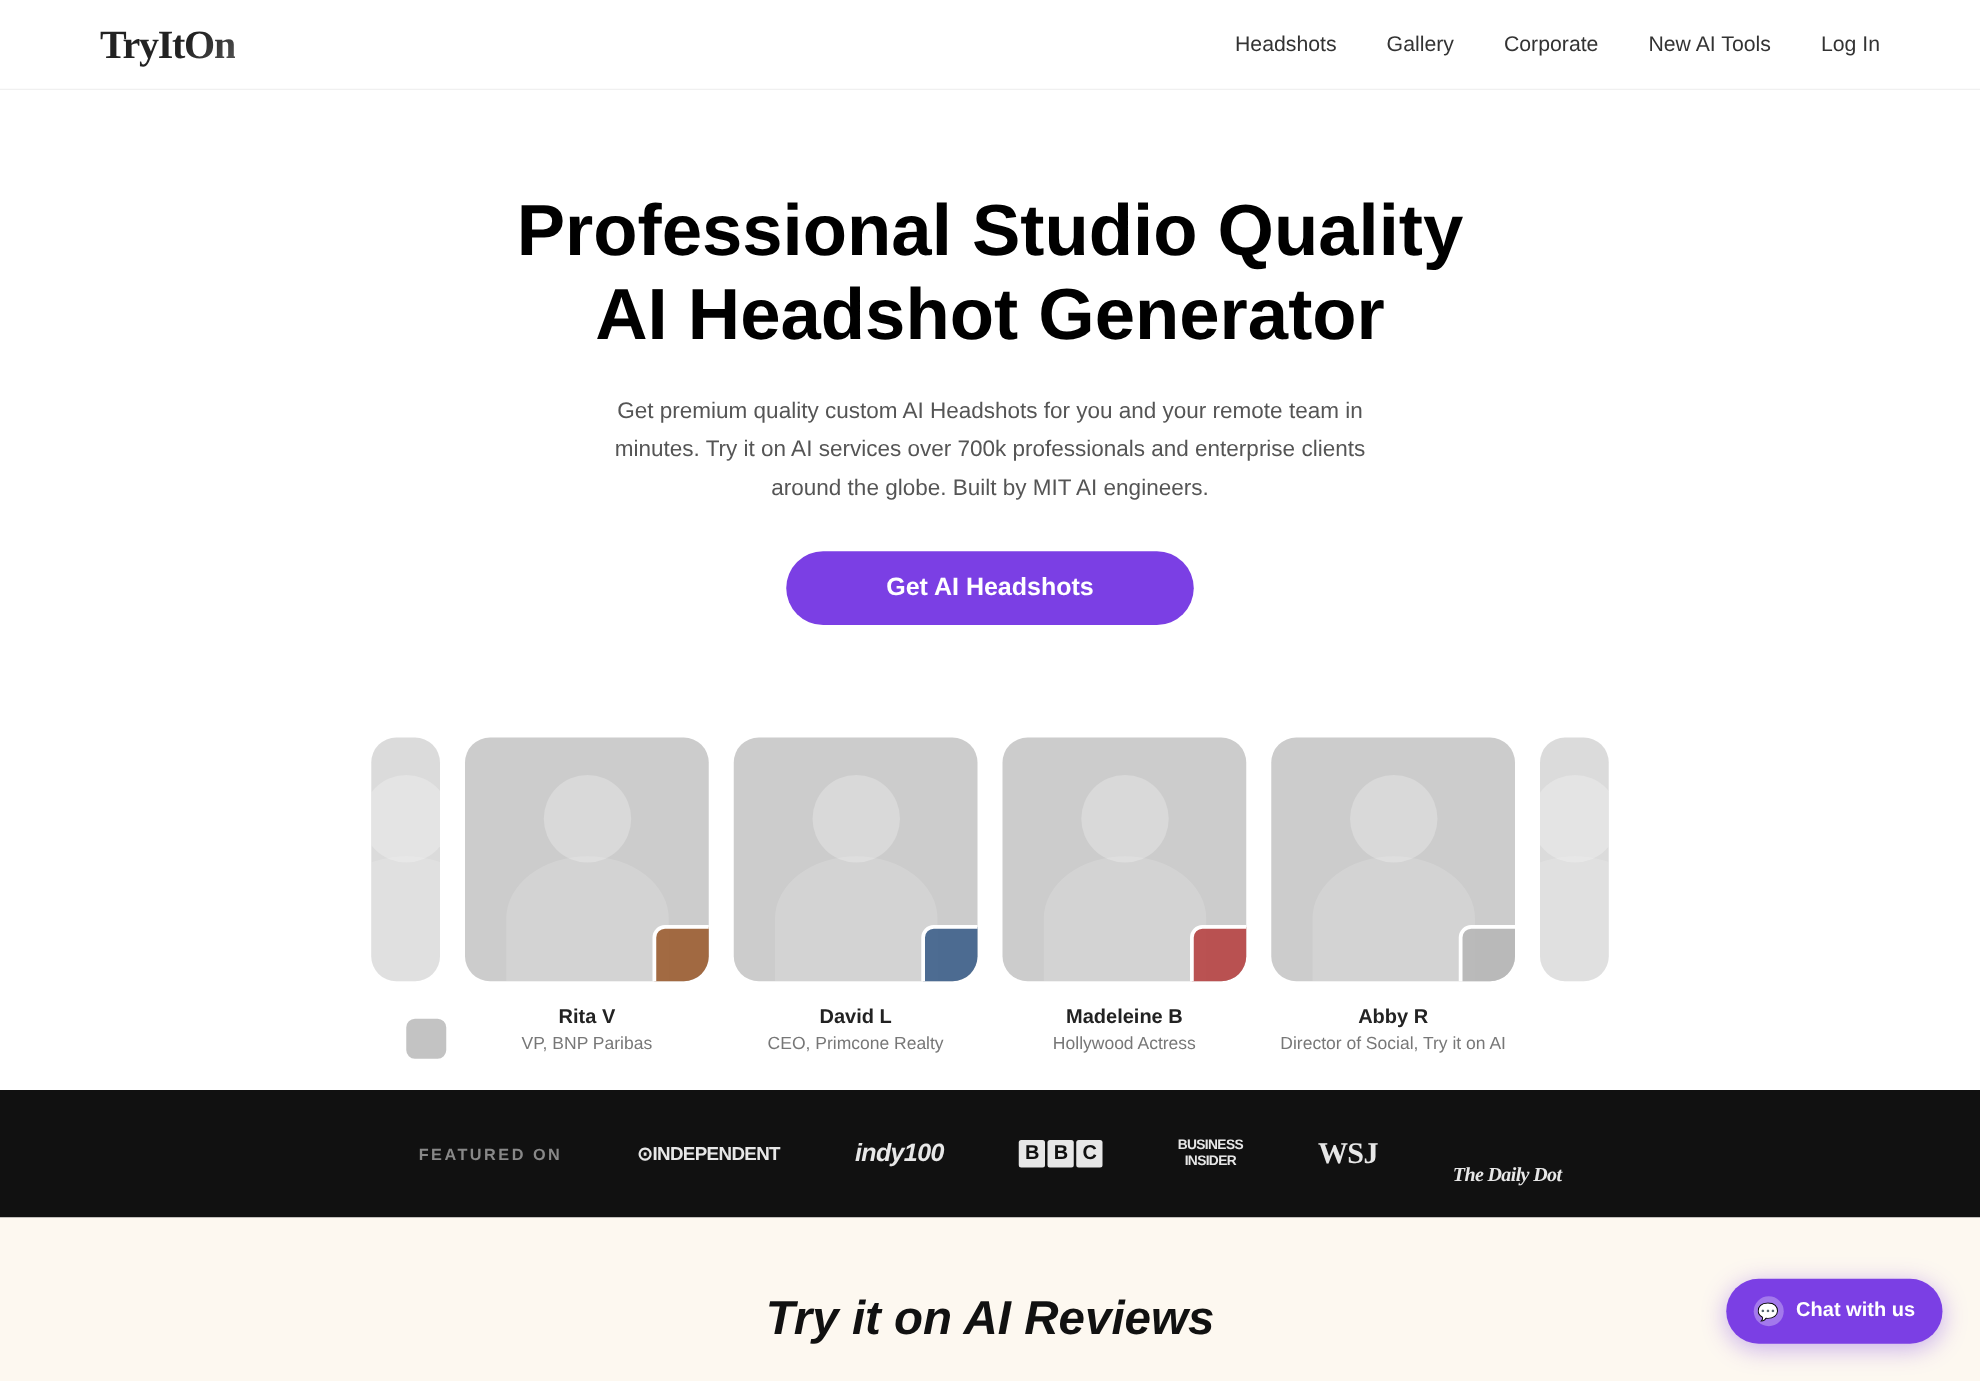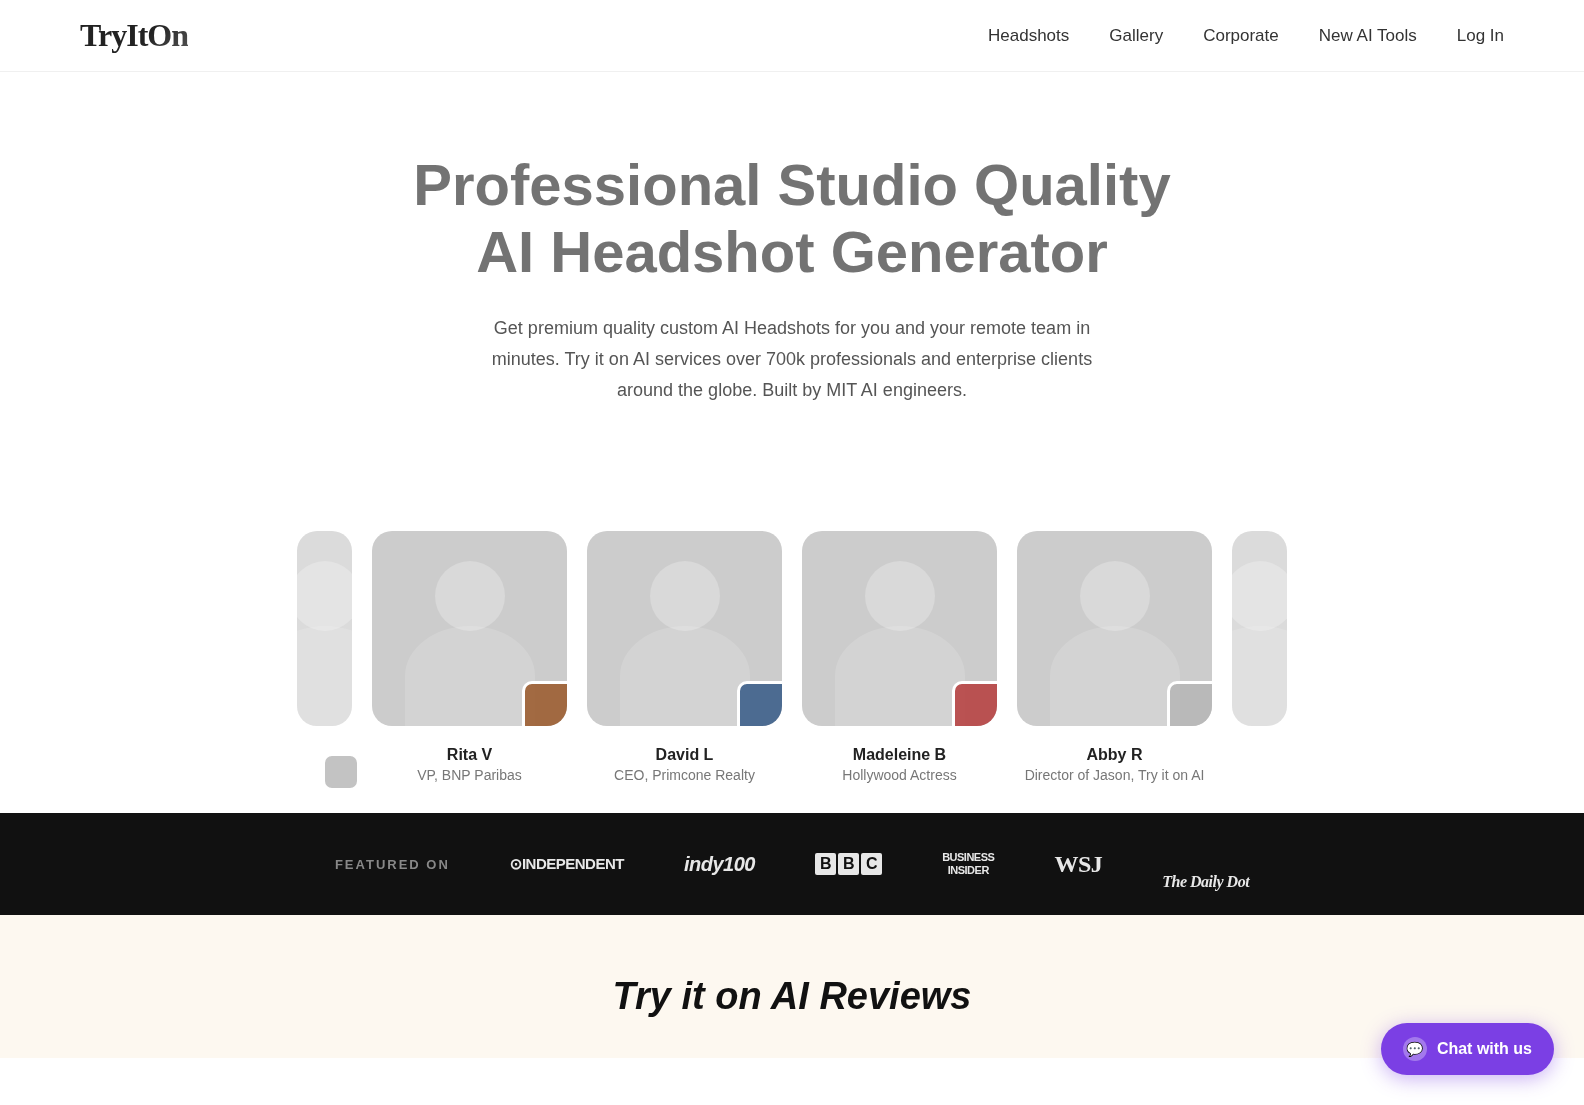--- a/index.html
+++ b/index.html
@@ -58,21 +58,21 @@
     .hero {
       text-align: center;
       padding: 80px 20px 40px;
       max-width: 900px;
       margin: 0 auto;
     }
     .hero h1 {
       font-size: 58px;
       font-weight: 800;
       line-height: 1.15;
-      color: #737373;
+      color: #000000;
       margin-bottom: 28px;
     }
     .hero p {
       font-size: 18px;
       color: #555;
       line-height: 1.7;
       max-width: 620px;
       margin: 0 auto 36px;
     }
     .cta-btn {
@@ -276,20 +276,21 @@
     <a href="#" class="login-btn">Log In</a>
   </nav>
 </header>
 
 <section class="hero">
   <h1>
     <span>Professional Studio Quality</span><br>
     <span>AI Headshot Generator</span>
   </h1>
   <p>Get premium quality custom AI Headshots for you and your remote team in minutes. Try it on AI services over 700k professionals and enterprise clients around the globe. Built by MIT AI engineers.</p>
+  <button class="cta-btn">Get AI Headshots</button>
 </section>
 
 <section>
   <div class="gallery-strip">
 
     <div class="gallery-card partial-left">
       <div class="main-img photo-partial-left" style="width:55px; border-radius:20px;">
         <div class="card-face">
           <div class="face-circle"></div>
           <div class="face-body"></div>
@@ -337,21 +338,21 @@
 
     <div class="gallery-card">
       <div class="main-img photo-abby" style="position:relative;">
         <div class="card-face">
           <div class="face-circle"></div>
           <div class="face-body"></div>
         </div>
         <div class="thumb-img photo-abby" style="background:rgba(180,180,180,0.8);"></div>
       </div>
       <div class="card-name">Abby R</div>
-      <div class="card-title">Director of Jason, Try it on AI</div>
+      <div class="card-title">Director of Social, Try it on AI</div>
     </div>
 
     <div class="gallery-card partial-right">
       <div class="main-img photo-partial-right" style="width:55px; border-radius:20px;">
         <div class="card-face">
           <div class="face-circle"></div>
           <div class="face-body"></div>
         </div>
       </div>
     </div>

